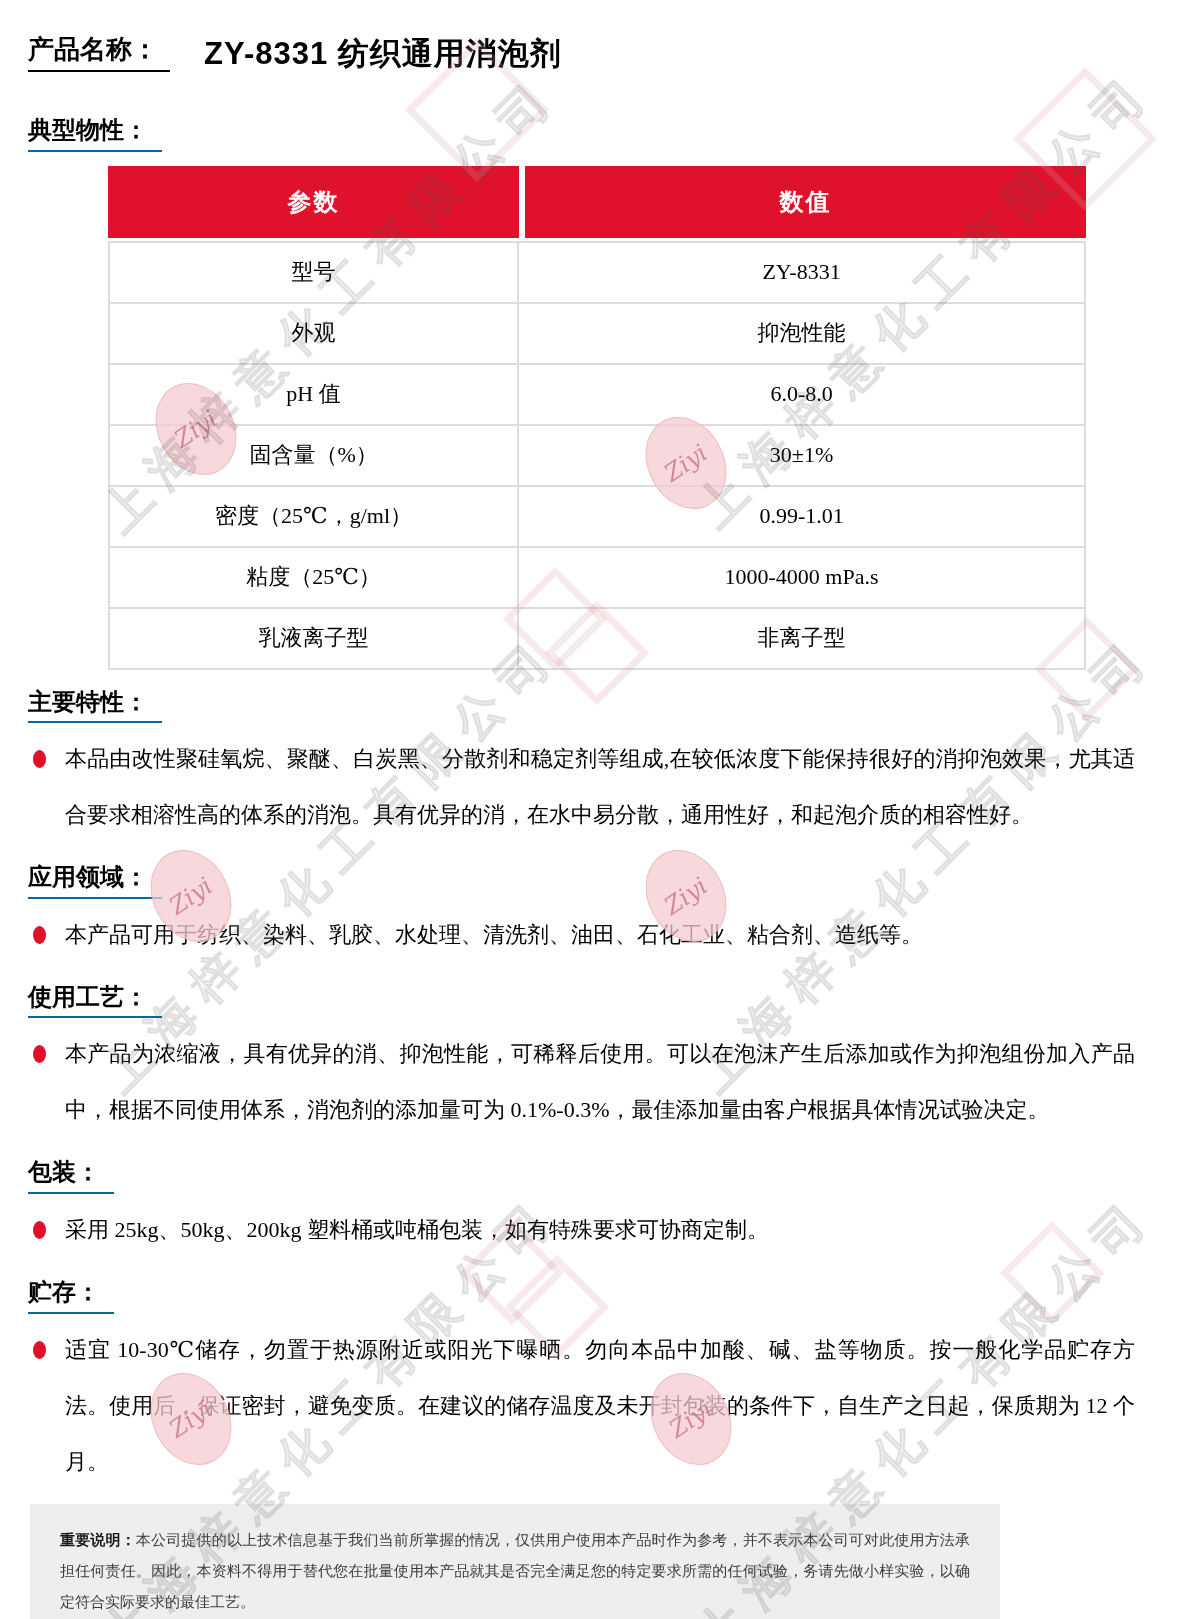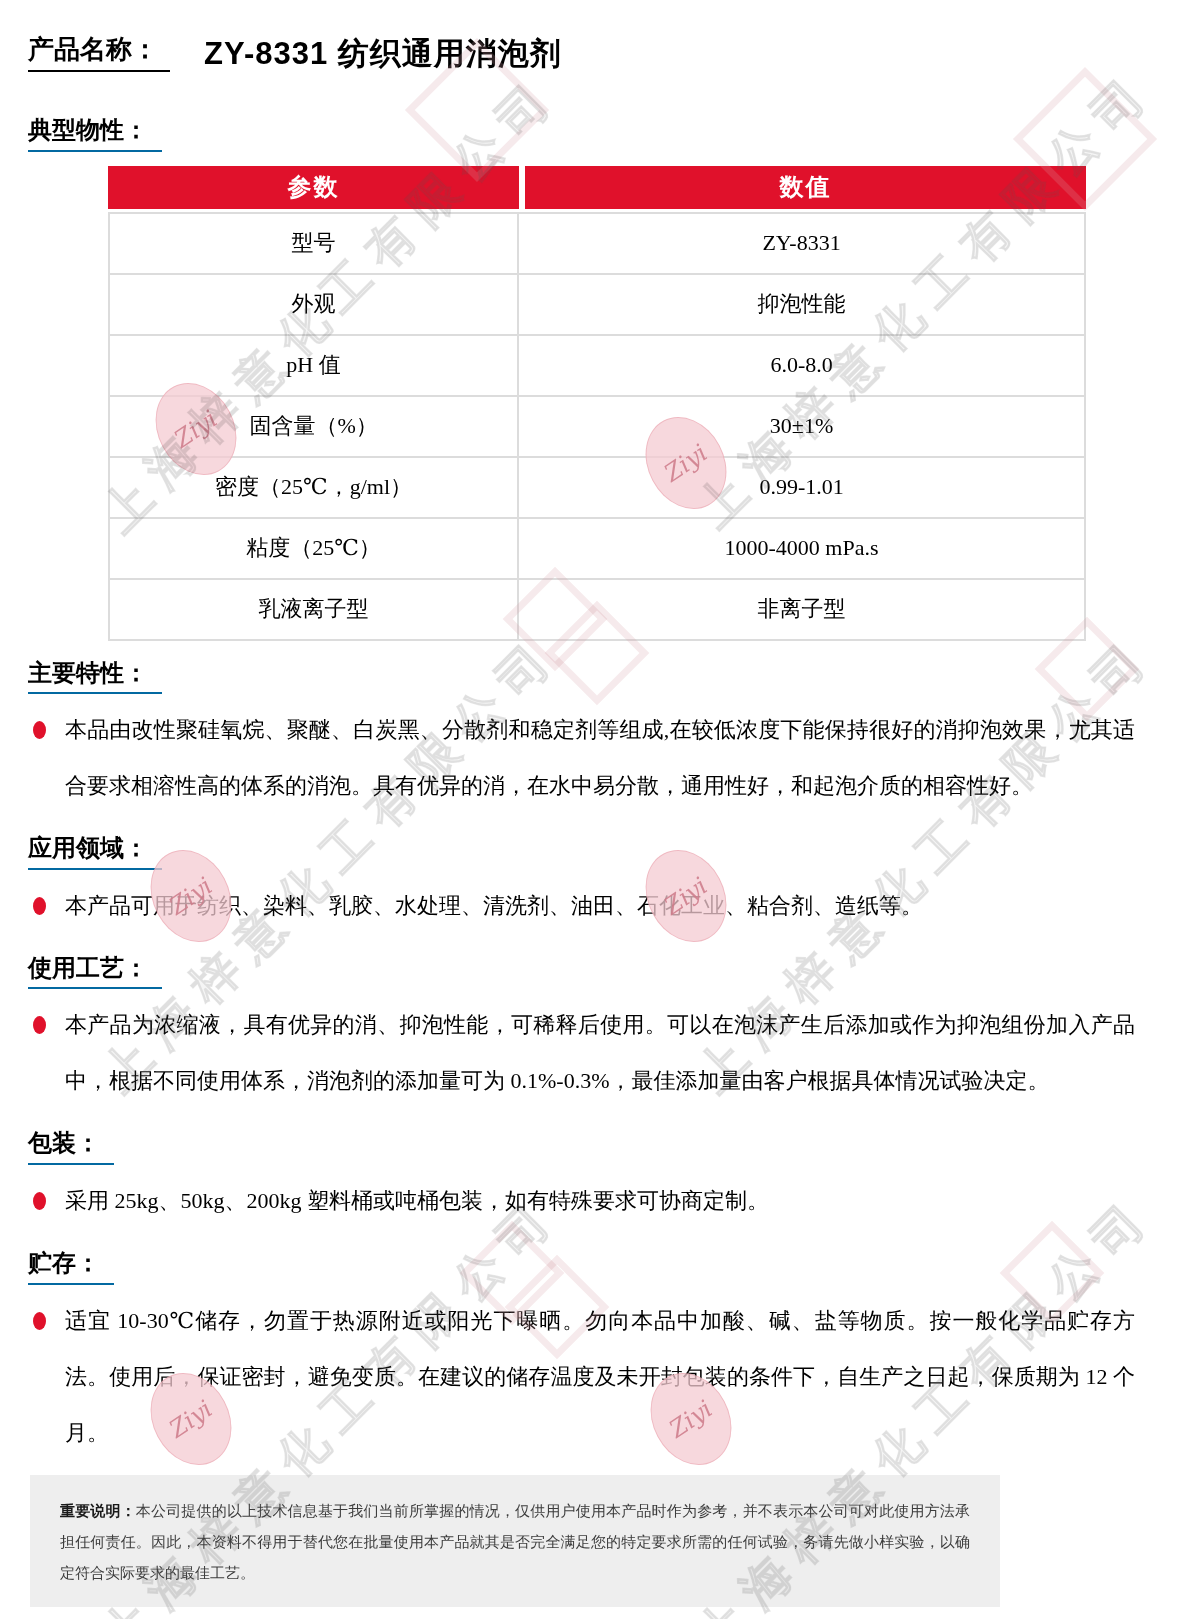--- a/index.html
+++ b/index.html
@@ -35,21 +35,21 @@
 
   
   h2.sec-heading{font-family:"Liberation Sans","DejaVu Sans",sans-serif;
      font-size:24px;font-weight:bold;margin:14px 0 8px 0;display:inline-block;
      border-bottom:2px solid #0369a1;padding:0 14px 6px 0;line-height:1.15;}
   section{display:block;}
 
   
   .spec-table{width:978px;margin-left:80px;margin-top:6px;margin-bottom:4px;}
   .thead{display:grid;grid-template-columns:42% 1fr;column-gap:6px;margin-bottom:3px;}
-  .th{background:var(--accent,#E0112B);color:#fff;height:43px;
+  .th{background:var(--accent,#E0112B);color:#fff;height:72px;
       display:flex;align-items:center;justify-content:center;
       font-family:"Liberation Sans","DejaVu Sans",sans-serif;
       font-size:24px;font-weight:bold;letter-spacing:2px;}
   .tbody{border:2px solid var(--tborder,#DCDCDC);border-top:none;}
   .tr{display:grid;grid-template-columns:42% 1fr;height:59px;
       border-top:2px solid var(--tborder,#DCDCDC);}
   .td{display:flex;align-items:center;justify-content:center;
       font-size:22px;background:transparent;}
   .td:first-child{border-right:2px solid var(--tborder,#DCDCDC);}
 

